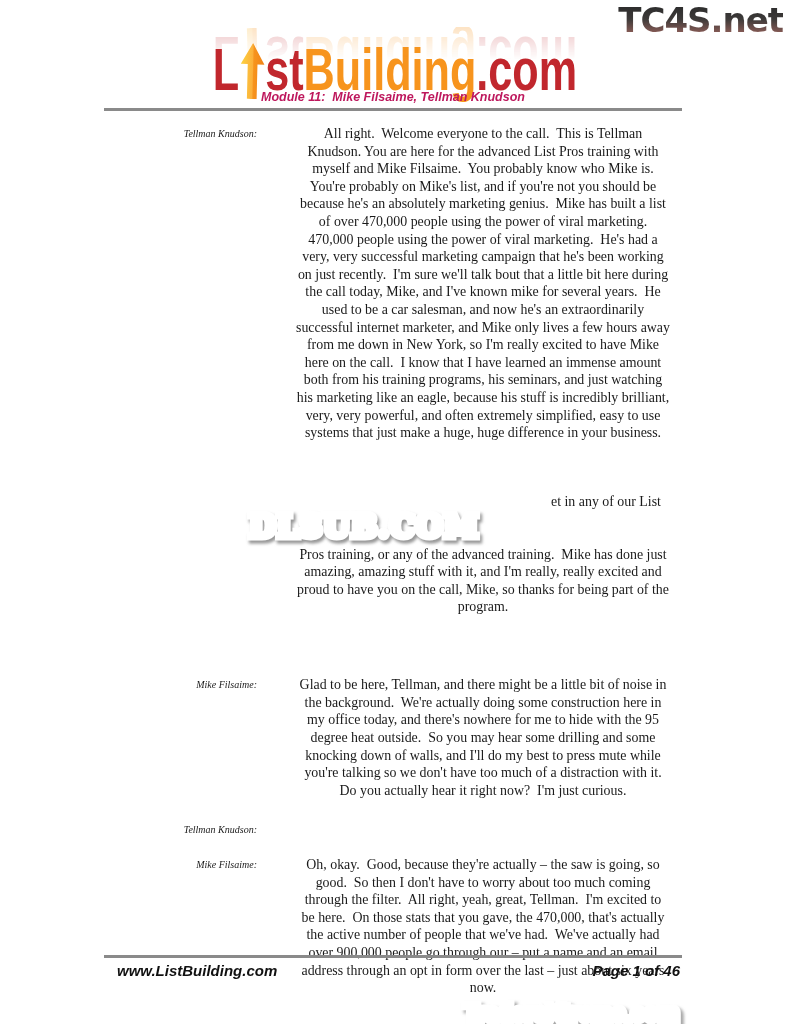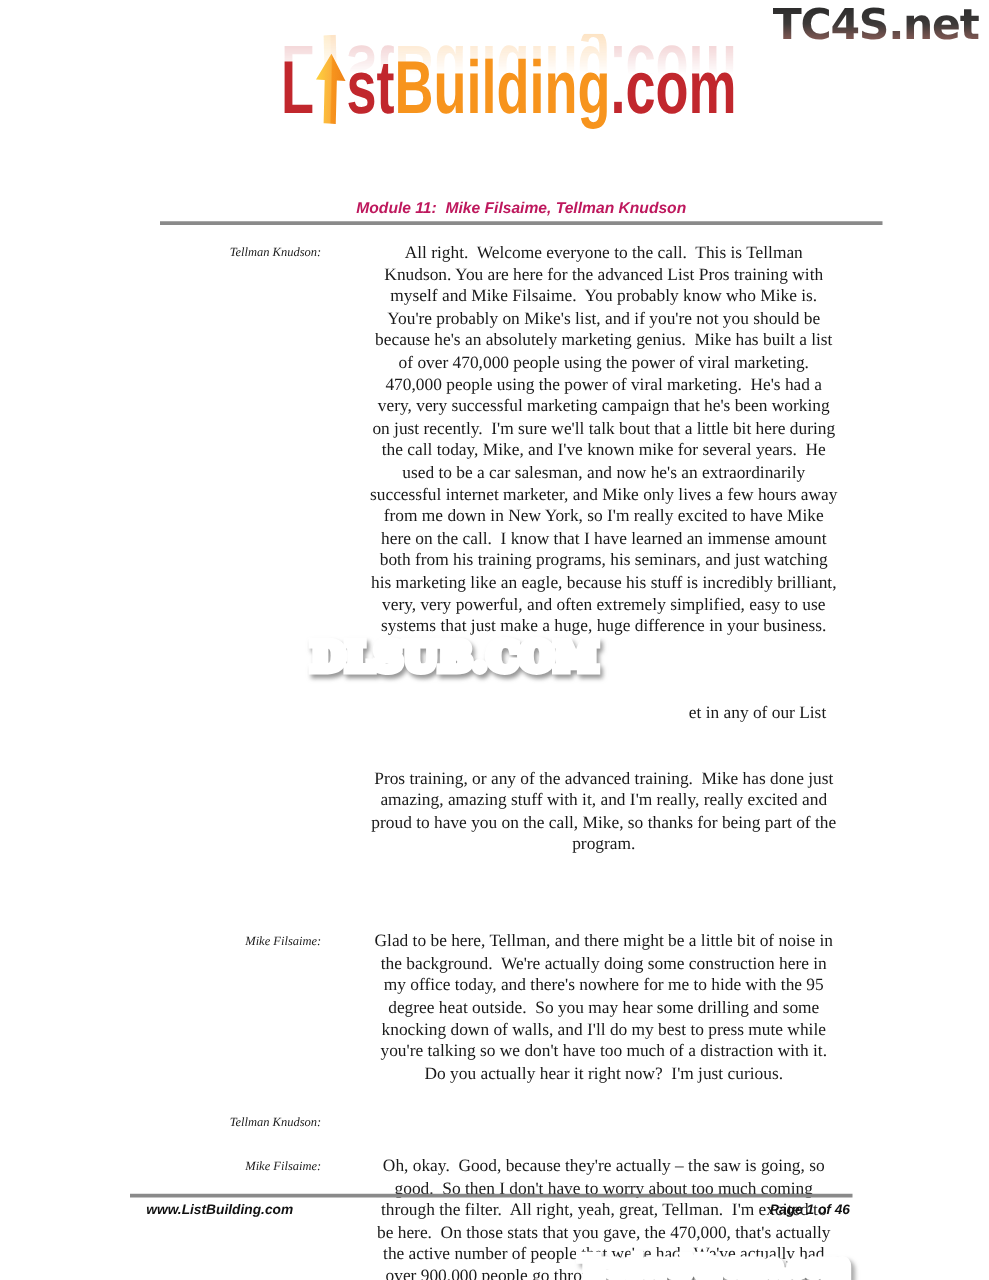--- a/index.html
+++ b/index.html
@@ -7,21 +7,21 @@
   .page {
     position:relative;
     width:791px; height:1024px;
     background:#ffffff;
     overflow:hidden;
     font-family:"Liberation Serif", serif;
     color:#1a1a1a;
   }
 
   
-  .masthead { position:relative; height:180px;margin-left:24px; }
+  .masthead { position:relative; height:111px; }
 
   .tc4s {
     position:absolute; top:0; right:8px;
     font-family:"DejaVu Sans", sans-serif;
     font-weight:900; font-size:34px; letter-spacing:-1px;
     color:#5a4240;
     background:linear-gradient(180deg,#2b2b2b 12%,#3d3a39 48%,#8e5e58 85%,#a06b63 100%);
   }
   @supports ((-webkit-background-clip: text)) {
     .tc4s { -webkit-background-clip:text; background-clip:text; color:transparent; }
@@ -118,21 +118,21 @@
 
   
   .foot-rule {
     position:absolute; top:955px; left:104px; width:578px; height:3px;
     background:#8a8a8a;
   }
   .footer-row {
     position:absolute; top:962px; left:117px; width:563px;
     display:flex; justify-content:space-between;
     font-family:"Liberation Sans", sans-serif;
-    font-weight:bold; font-style:italic; font-size:11px; color:#111;
+    font-weight:bold; font-style:italic; font-size:15px; color:#111;
   }
 </style>
 </head>
 <body>
 
 <div class="page">
 
   <div class="masthead">
 
     <div class="tc4s">TC4S.net</div>

